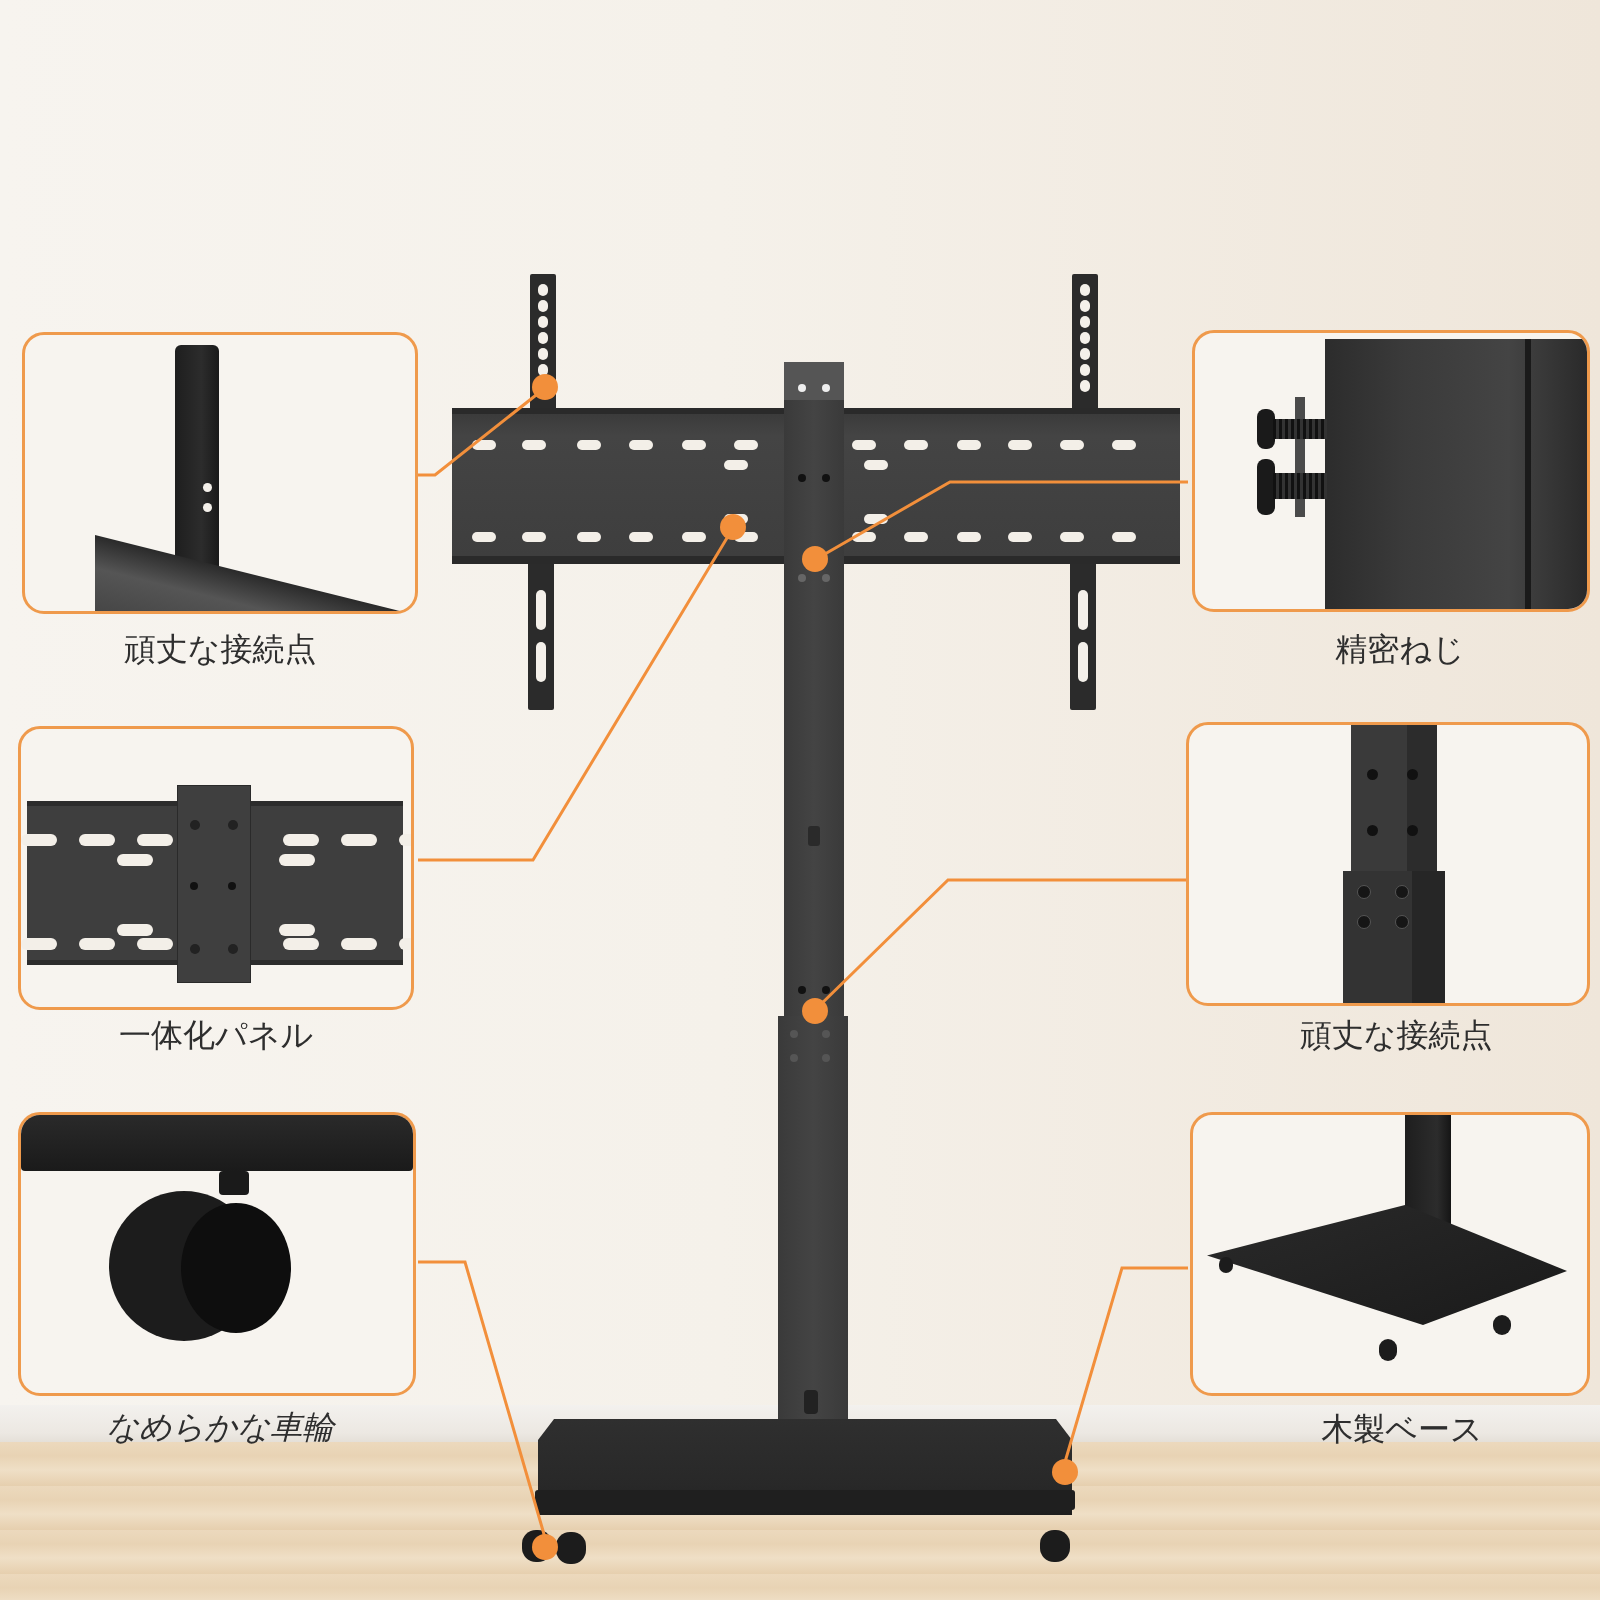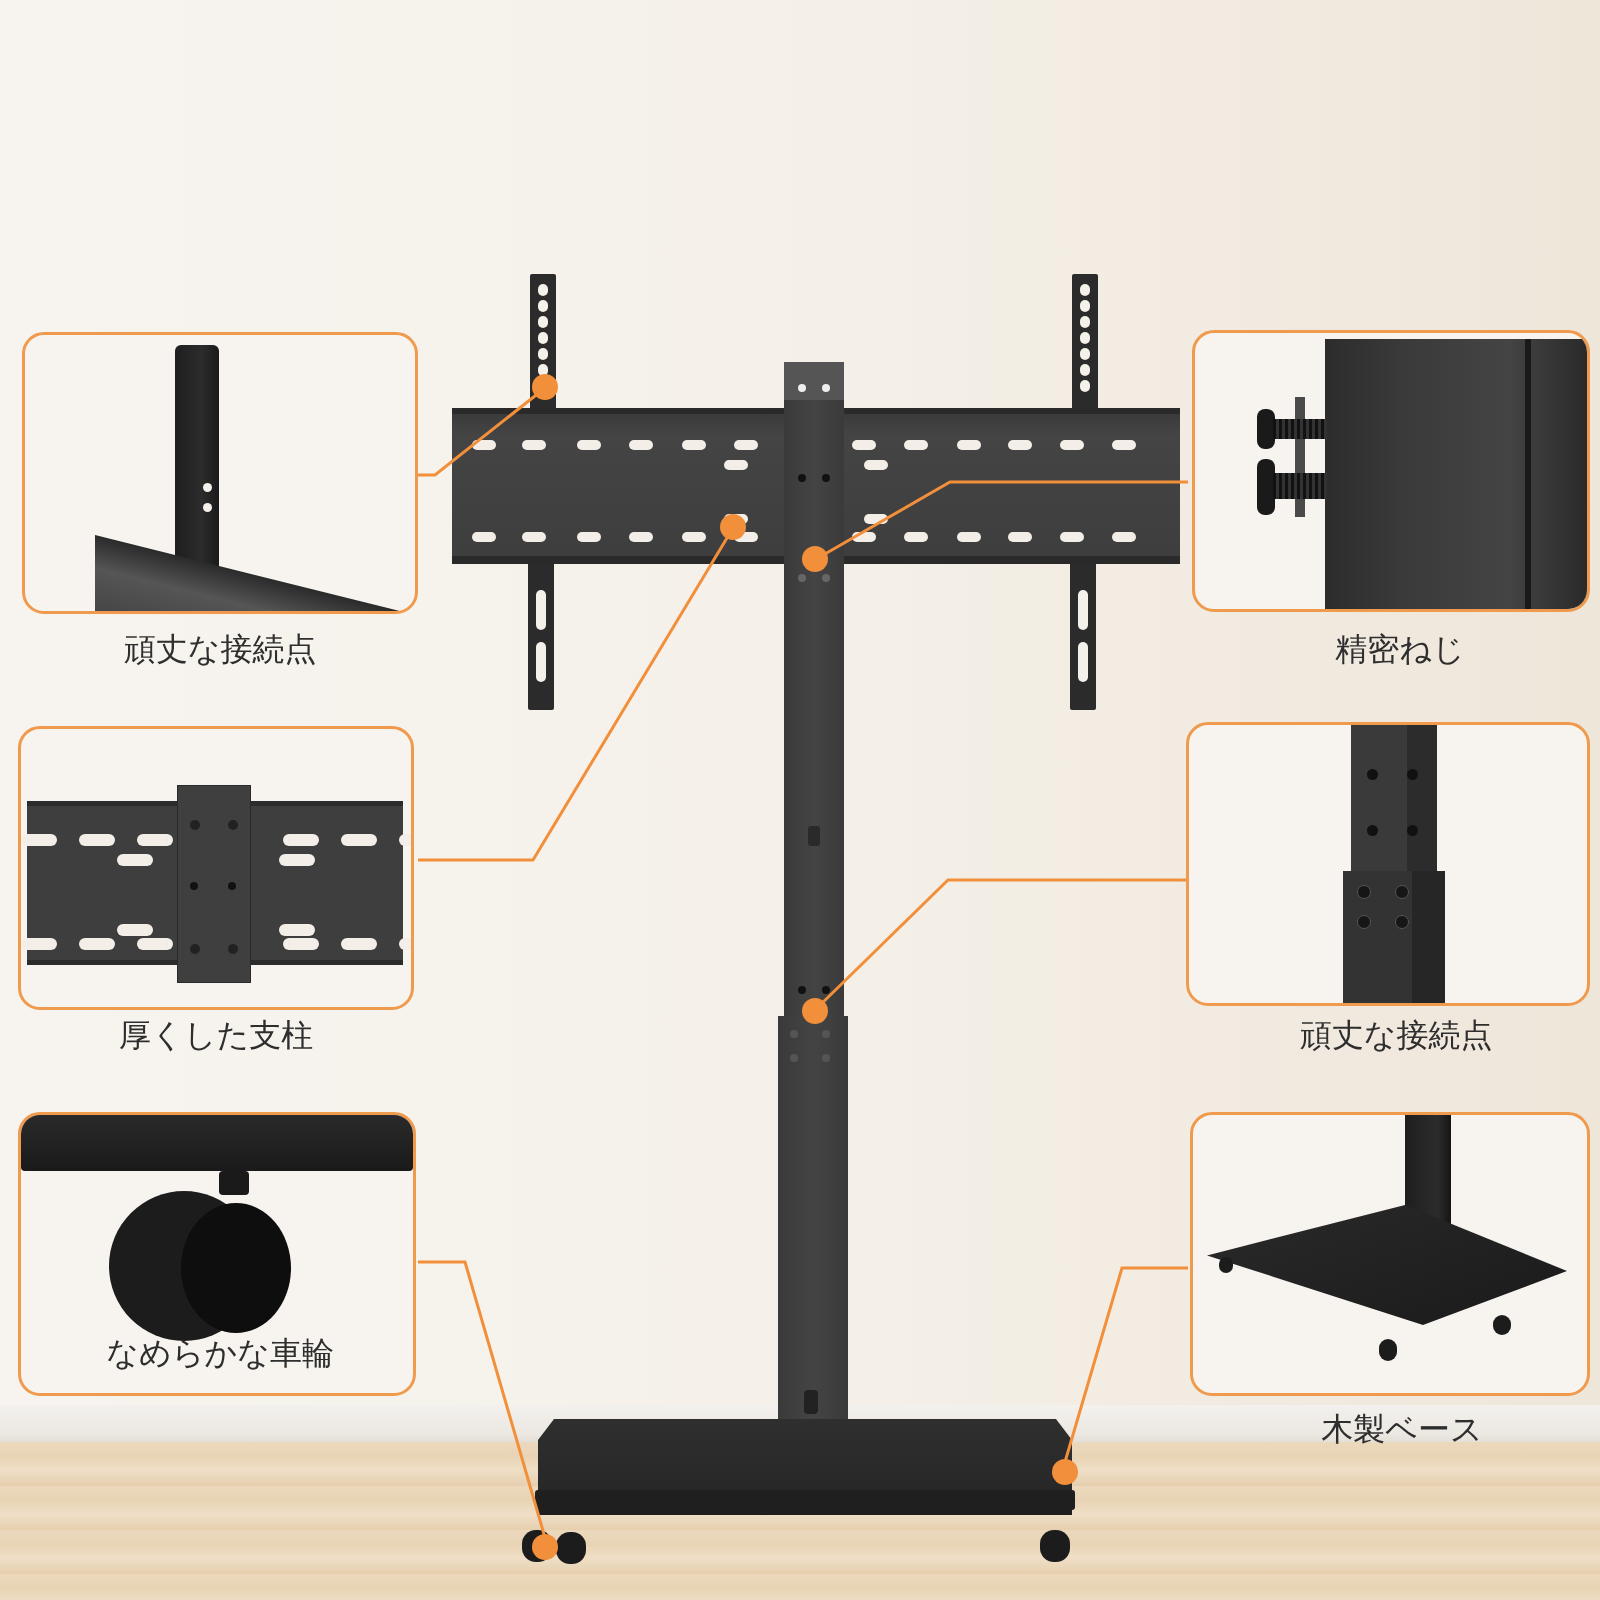--- a/index.html
+++ b/index.html
@@ -188,31 +188,31 @@
       <div style="position:absolute;left:156px;top:56px;width:72px;height:196px;background:#3f3f3f;border:1px solid #2a2a2a;">
         <div class="dot" style="left:12px;top:34px;background:#222;width:10px;height:10px"></div>
           <div class="dot" style="left:50px;top:34px;background:#222;width:10px;height:10px"></div>
         <div class="dot" style="left:12px;top:96px"></div>
           <div class="dot" style="left:50px;top:96px"></div>
         <div class="dot" style="left:12px;top:158px;background:#222;width:10px;height:10px"></div>
           <div class="dot" style="left:50px;top:158px;background:#222;width:10px;height:10px"></div>
       </div>
     </div>
   </div>
-  <div class="card-label" style="left:6px;top:1014px;">厚くした支柱</div>
+  <div class="card-label" style="left:6px;top:1014px;">一体化パネル</div>
 
   <div class="card" style="left:18px;top:1112px;width:392px;height:278px;">
     <div>
       <div style="position:absolute;left:0;top:0;width:392px;height:56px;background:linear-gradient(180deg,#2a2a2a,#1a1a1a);border-radius:0 0 4px 4px;"></div>
       <div style="position:absolute;left:198px;top:56px;width:30px;height:24px;background:#1a1a1a;border-radius:4px;"></div>
       <div style="position:absolute;left:88px;top:76px;width:150px;height:150px;border-radius:50%;background:#1c1c1c;"></div>
       <div style="position:absolute;left:160px;top:88px;width:110px;height:130px;border-radius:50%;background:#0e0e0e;"></div>
     </div>
   </div>
-  <div class="card-label" style="left:10px;top:1332px;">なめらかな車輪</div>
+  <div class="card-label" style="left:10px;top:1406px;font-style:italic;">なめらかな車輪</div>
 
   <div class="card" style="left:1192px;top:330px;width:392px;height:276px;">
     <div>
       <div style="position:absolute;left:130px;top:6px;width:262px;height:270px;background:linear-gradient(90deg,#2c2c2c 0%,#3a3a3a 30%,#444 70%,#2a2a2a 100%);"></div>
       <div style="position:absolute;left:330px;top:6px;width:6px;height:270px;background:#1a1a1a;"></div>
       <div style="position:absolute;left:100px;top:64px;width:10px;height:120px;background:#4a4a4a;"></div>
       <div style="position:absolute;left:62px;top:76px;width:18px;height:40px;border-radius:8px;background:#1a1a1a;"></div>
       <div style="position:absolute;left:78px;top:86px;width:54px;height:20px;background:repeating-linear-gradient(90deg,#111 0,#111 3px,#333 3px,#333 6px);"></div>
       <div style="position:absolute;left:62px;top:126px;width:18px;height:56px;border-radius:8px;background:#1a1a1a;"></div>
       <div style="position:absolute;left:78px;top:140px;width:54px;height:26px;background:repeating-linear-gradient(90deg,#111 0,#111 3px,#333 3px,#333 6px);"></div>

